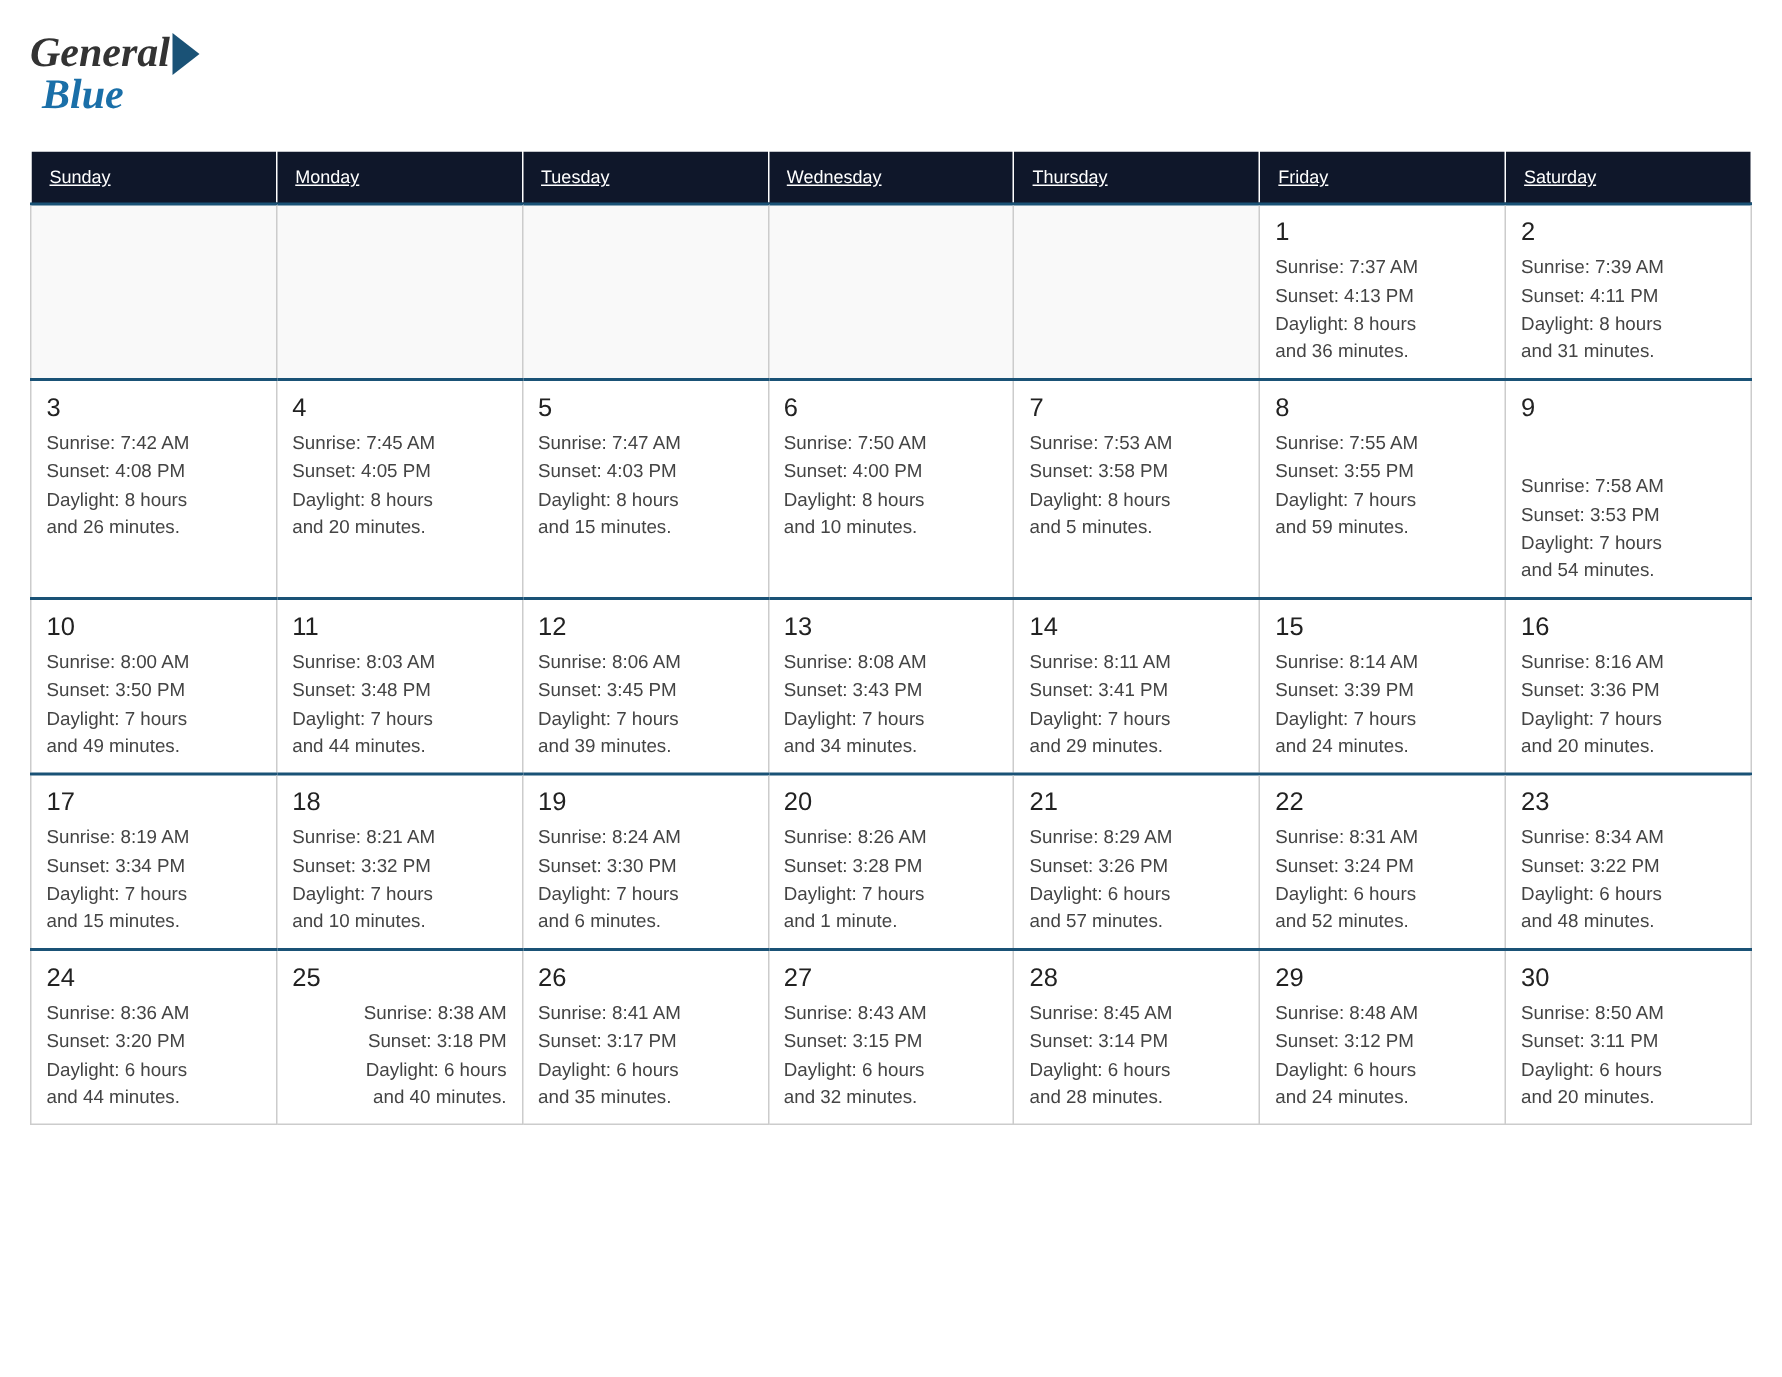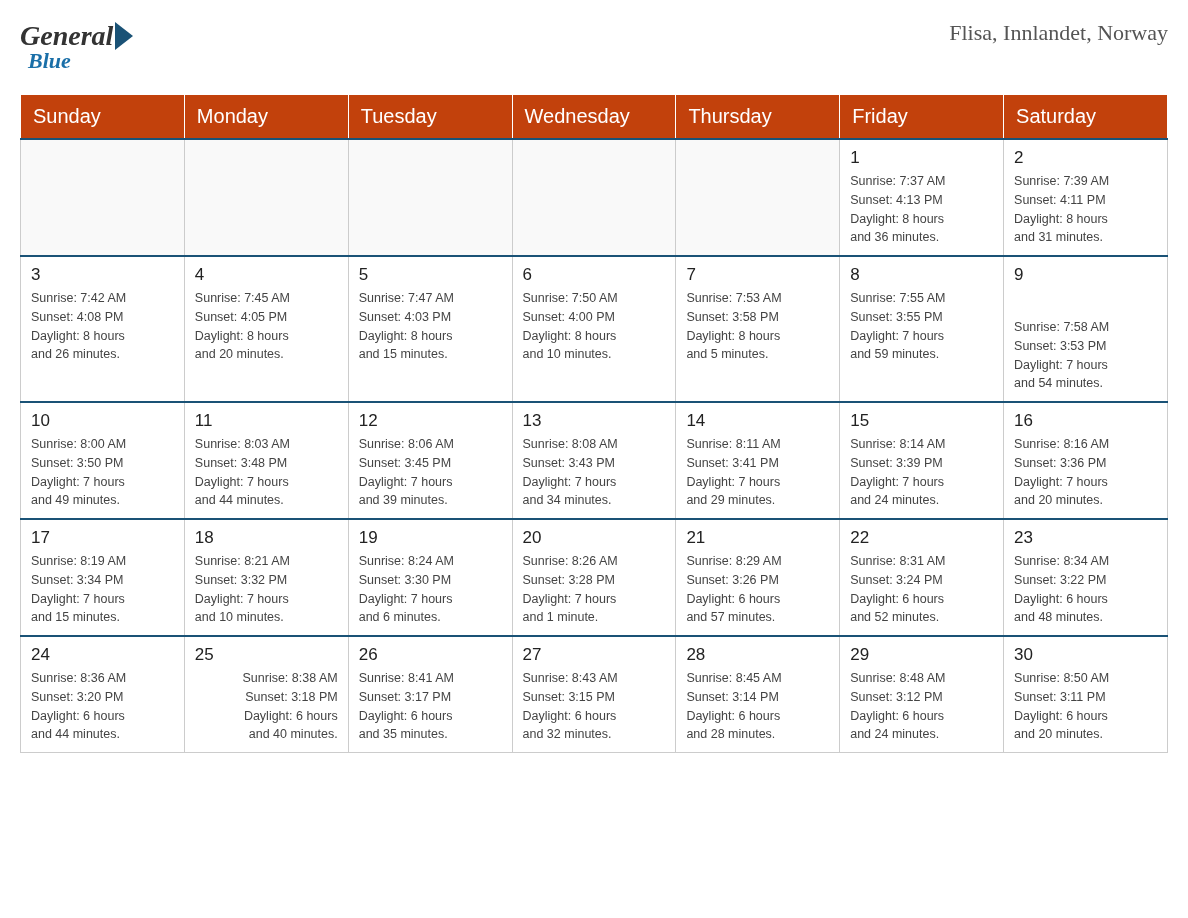--- a/index.html
+++ b/index.html
@@ -34,21 +34,21 @@
     }
     .logo-arrow {
       width: 0;
       height: 0;
       border-left: 18px solid #1a5276;
       border-top: 14px solid transparent;
       border-bottom: 14px solid transparent;
       margin-left: 2px;
     }
     .logo-blue {
-      font-size: 22px;
+      font-size: 28px;
       font-weight: bold;
       color: #1a6fa8;
       font-style: italic;
       margin-left: 2px;
       text-align: right;
     }
     .title-section {
       text-align: right;
     }
     .month-title {
@@ -60,27 +60,28 @@
     .location {
       font-size: 22px;
       color: #555;
       font-weight: normal;
     }
     .calendar {
       width: 100%;
       border-collapse: collapse;
     }
     .calendar th {
-      background-color: #c2410c;
+      background-color: #0f172a;
       color: #fff;
       text-align: left;
       padding: 10px 12px;
-      font-size: 20px;
+      font-size: 12px;
       font-weight: normal;
       border: 1px solid #fff;
+      text-decoration: underline;
     }
     .calendar td {
       vertical-align: top;
       padding: 8px 10px;
       border: 1px solid #ccc;
       border-top: 2px solid #1a5276;
       width: 14.28%;
       height: 110px;
       font-size: 13px;
       color: #333;
@@ -119,21 +120,20 @@
       <span class="logo-general">General</span>
       <div class="logo-arrow"></div>
     </div>
     <div class="logo-line2">
       <div class="logo-line2-indent">
         <span class="logo-blue">Blue</span>
       </div>
     </div>
   </div>
   <div class="title-section">
-    <div class="location">Flisa, Innlandet, Norway</div>
   </div>
 </div>
 
 <table class="calendar">
   <thead>
     <tr>
     <th>Sunday</th>
         <th>Monday</th>
         <th>Tuesday</th>
         <th>Wednesday</th>

